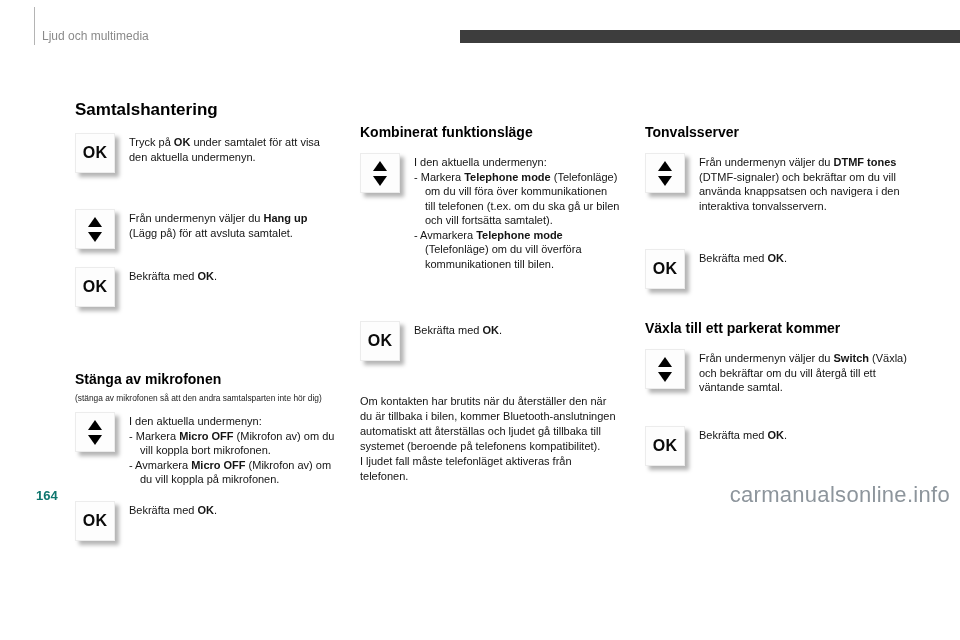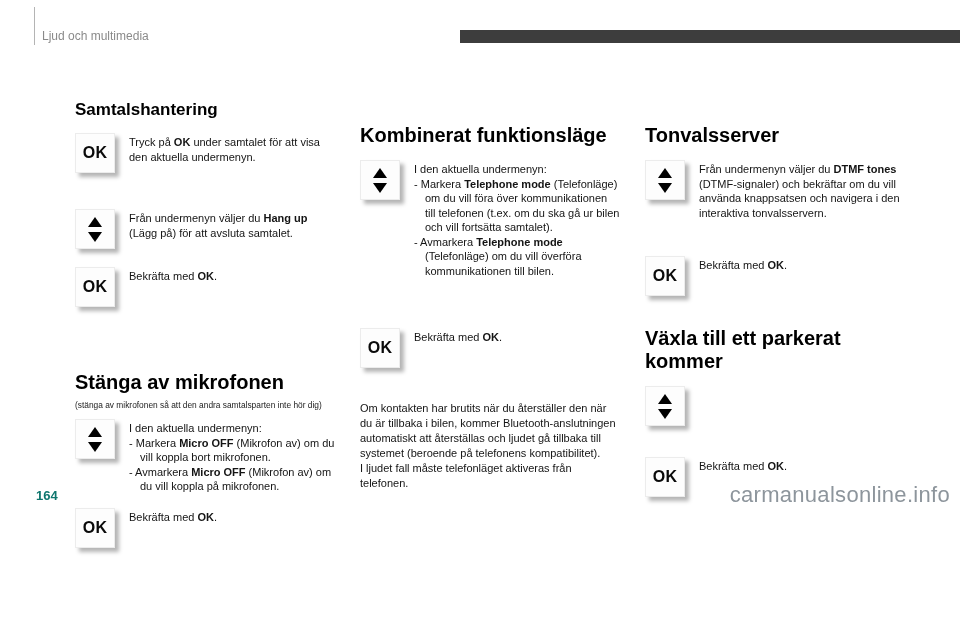--- a/index.html
+++ b/index.html
@@ -17,21 +17,21 @@
   .chapter-label { position:absolute; left:42px; top:29px; font-size:12px; color:#8a8a8a; }
   .top-bar { position:absolute; left:460px; top:30px; width:500px; height:13px; background:#3d3d3d; }
 
   
   .col { position:absolute; }
   .col1 { left:75px;  top:100px; width:262px; }
   .col2 { left:360px; top:124px; width:260px; }
   .col3 { left:645px; top:124px; width:262px; }
 
   .title-main { font-size:17px; font-weight:bold; color:#000; margin:0 0 13px 0; }
-  .h2 { font-size:20px; font-weight:bold; color:#000; }
+  .h2 { font-size:14px; font-weight:bold; color:#000; }
   .subnote {
     font-size:9.5px; color:#222; white-space:nowrap;
     transform:scaleX(0.88); transform-origin:left center;
   }
 
   .block { display:flex; gap:14px; align-items:flex-start; }
   .icon-box {
     flex:0 0 auto;
     width:40px; height:40px;
     background:#fdfdfd;
@@ -181,20 +181,23 @@
       </div>
     </div>
 
     <h2 class="h2 mb-13">Växla till ett parkerat kommer</h2>
 
     <div class="block mb-31">
       <div class="icon-box">
         <span class="tri up"></span>
         <span class="tri down"></span>
       </div>
+      <div class="btext">
+        <p><span>Från undermenyn väljer du </span><b>Switch</b><span> (Växla) och bekräftar om du vill återgå till ett väntande samtal.</span></p>
+      </div>
     </div>
 
     <div class="block">
       <div class="icon-box">
         <span class="ok-label">OK</span>
       </div>
       <div class="btext">
         <p><span>Bekräfta med </span><b>OK</b><span>.</span></p>
       </div>
     </div>

